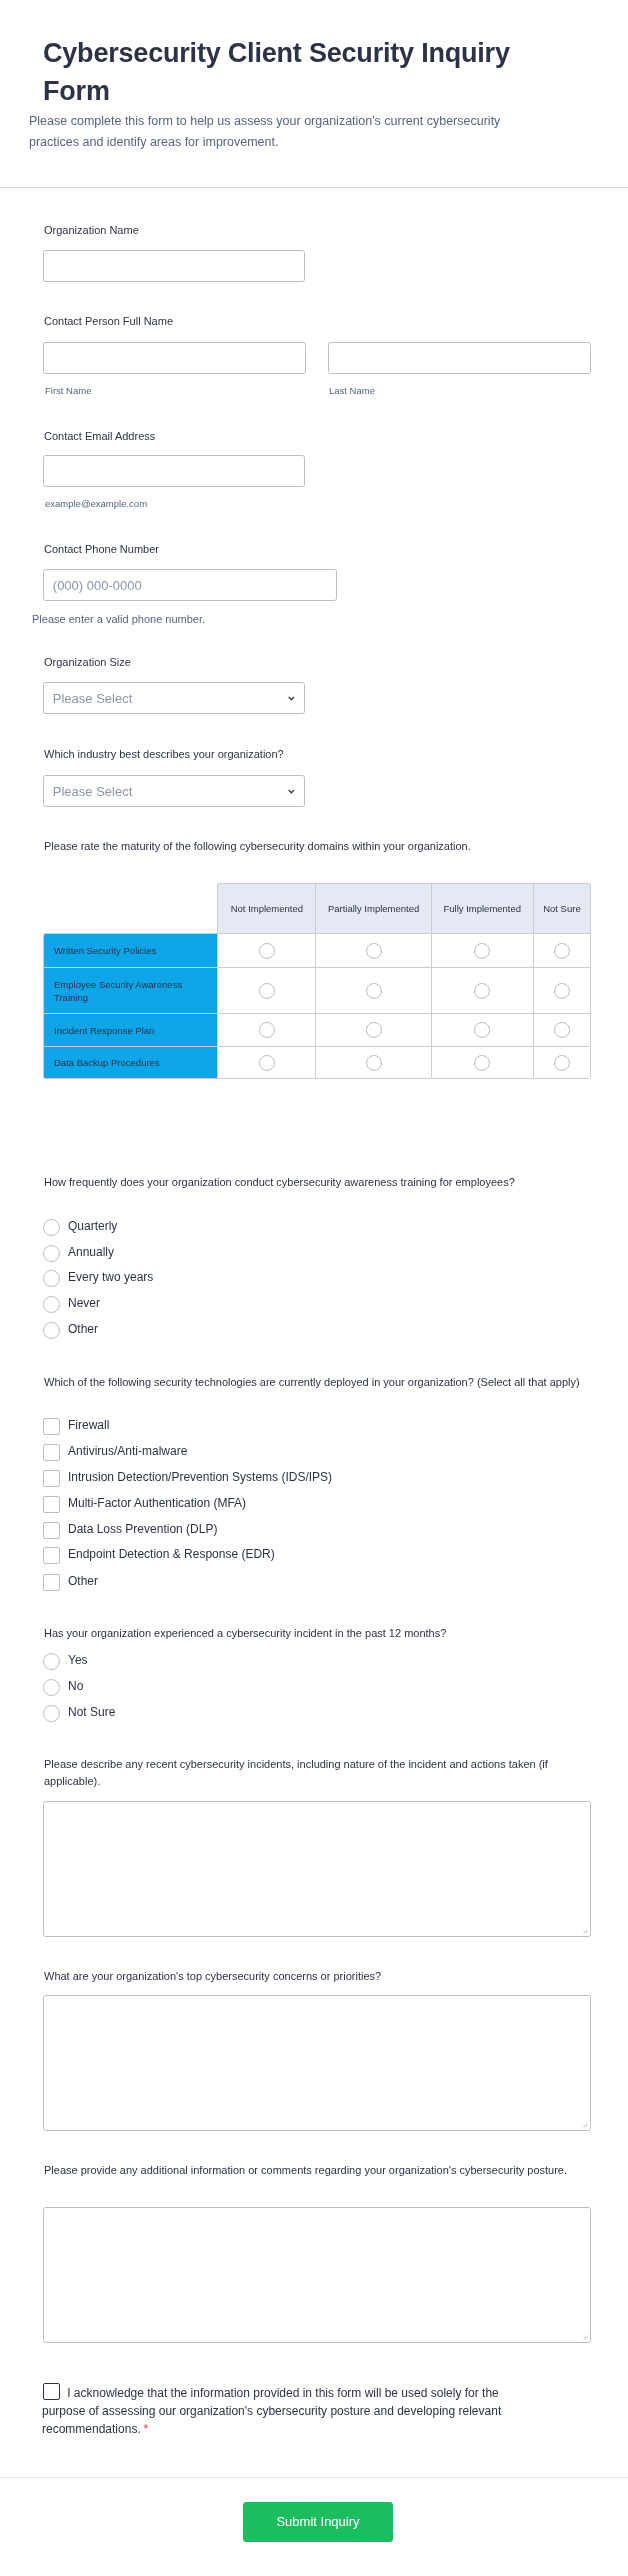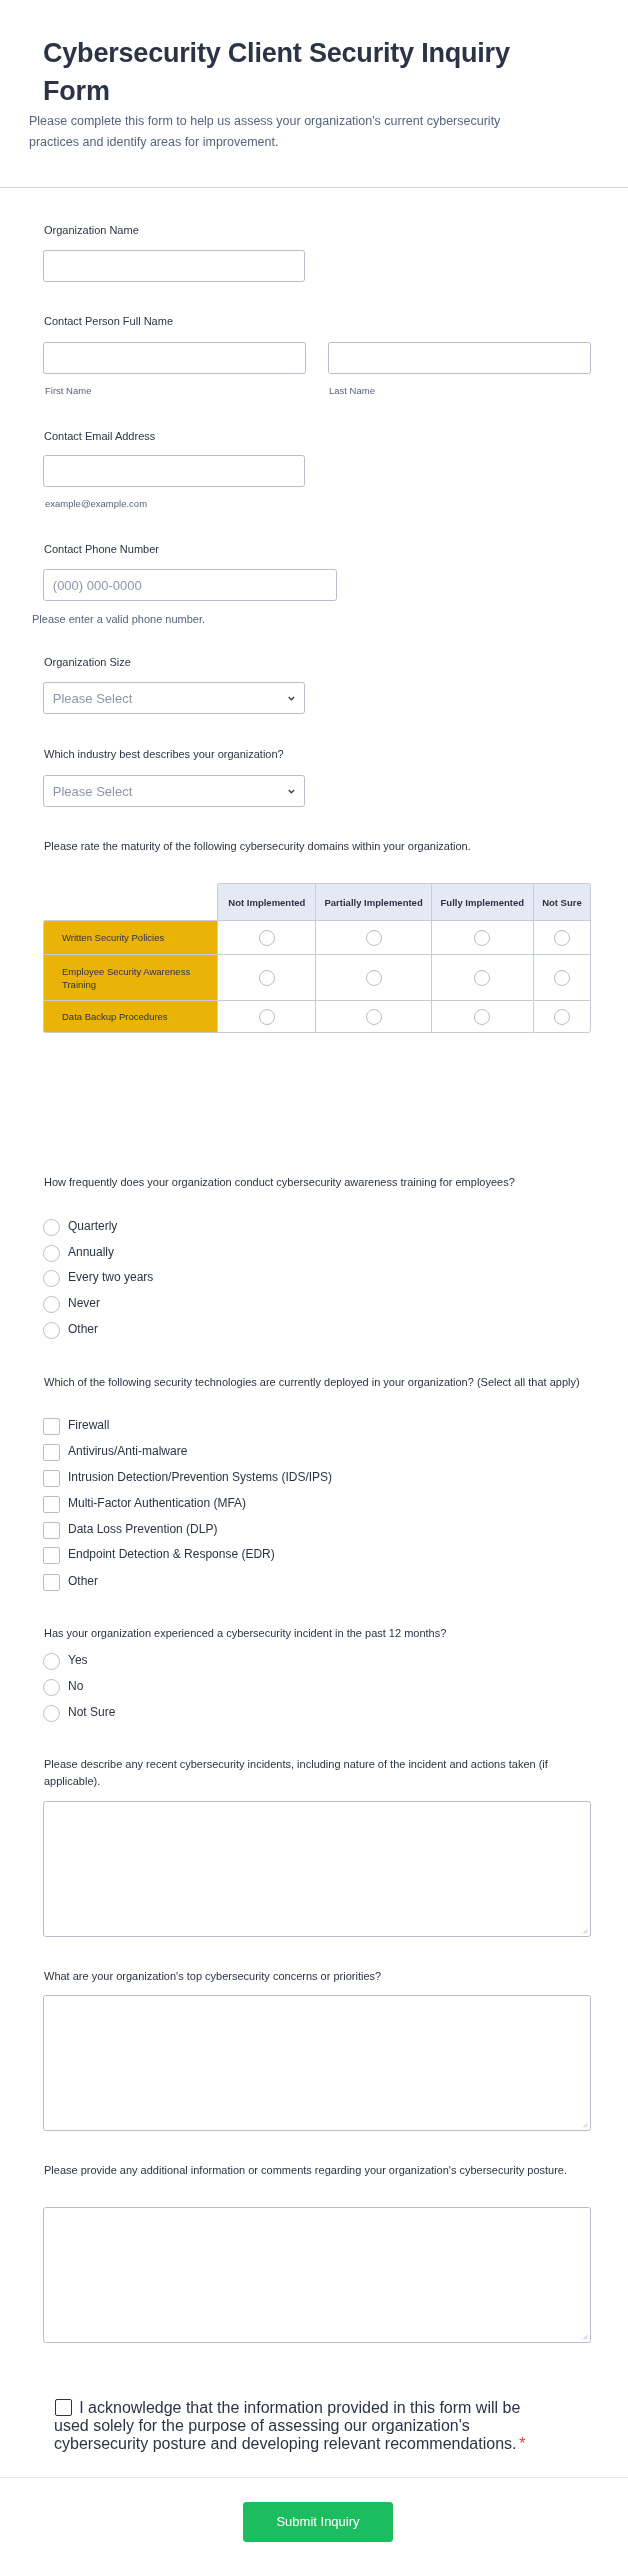--- a/index.html
+++ b/index.html
@@ -9,38 +9,38 @@
   .title { left: 43px; top: 34px; width: 513px; font-size: 27px; line-height: 38px; font-weight: 700; color: #2c3345; letter-spacing: -0.2px; }
   .subtitle { left: 29px; top: 111px; width: 513px; font-size: 12.5px; line-height: 21px; color: #57647e; }
   .hdr-divider { left: 0; top: 187px; width: 628px; height: 0.7px; background: #d3d6e8; }
   .label { left: 44px; font-size: 11px; line-height: 17px; color: #2c3345; width: 554px; }
   .input { background: #fff; border: 0.7px solid #b8bdc9; border-radius: 2.7px; height: 32px; }
   .sub { font-size: 9.5px; color: #57647e; line-height: 12px; }
   .placeholder { font-size: 13px; color: #8d95a8; line-height: 31px; padding-left: 8.8px; }
   .chev { position: absolute; right: 6.8px; top: 10px; width: 10.8px; height: 10.8px; }
   .matrix { left: 43px; top: 883px; width: 548px; }
   .mtable { border-collapse: separate; border-spacing: 0; width: 548px; table-layout: fixed; }
-  .mtable th { background: #e5e9f4; font-weight: 700; font-size: 9.5px; line-height: 13px; color: #2c3345; height: 37px; border-top: 0.7px solid #c9cdd6; border-left: 0.7px solid #c9cdd6; text-align: center; }
+  .mtable th { background: #e5e9f4; font-weight: 400; font-size: 9.5px; line-height: 13px; color: #2c3345; height: 50px; border-top: 0.7px solid #c9cdd6; border-left: 0.7px solid #c9cdd6; text-align: center; }
   .mtable th.blank { background: #fff; border: none; }
   .mtable th.last { border-right: 0.7px solid #c9cdd6; border-top-right-radius: 2.7px; }
   .mtable th.first { border-top-left-radius: 2.7px; }
   .mtable td { border-top: 0.7px solid #c9cdd6; border-left: 0.7px solid #c9cdd6; text-align: center; vertical-align: middle; height: 33px; }
-  .mtable td.rl { background: #eab308; text-align: left; padding-left: 18px; font-size: 9.5px; line-height: 13px; color: #2c3345; }
+  .mtable td.rl { background: #0ea5e9; text-align: left; padding-left: 10px; font-size: 9.5px; line-height: 13px; color: #2c3345; }
   .mtable td.last { border-right: 0.7px solid #c9cdd6; }
   .mtable tr.lastrow td { border-bottom: 0.7px solid #c9cdd6; margin-top: 27px; }
   .mtable tr.lastrow td.rl { border-bottom-left-radius: 2.7px; }
   .mtable tr.lastrow td.last { border-bottom-right-radius: 2.7px; }
   .mradio { display: inline-block; width: 16px; height: 16px; border: 0.7px solid #b8bdc9; border-radius: 50%; background: #fff; vertical-align: middle; }
   .opt { left: 43px; height: 17.6px; display: flex; }
   .radio { width: 17px; height: 17px; border: 0.7px solid #b8bdc9; border-radius: 50%; background: #fff; flex: none; }
   .check { width: 17px; height: 17px; border: 0.7px solid #b8bdc9; border-radius: 2px; background: #fff; flex: none; }
   .optlabel { margin-left: 8px; font-size: 12px; color: #2c3345; white-space: nowrap; }
   .textarea { left: 43px; width: 548px; height: 136px; border: 0.7px solid #b8bdc9; border-radius: 2.7px; background: #fff; }
   .grip { position: absolute; right: 2px; bottom: 2px; width: 6px; height: 6px; }
-  .ack { left: 54px; top: 2383px; width: 500px; font-size: 16px; line-height: 18px; color: #2c3345; margin-top: 16px; }
+  .ack { left: 42px; top: 2383px; width: 500px; font-size: 12px; line-height: 18px; color: #2c3345; }
   .ackbox { display: inline-block; width: 17px; height: 17px; border: 1px solid #2c3345; border-radius: 2px; vertical-align: -3.4px; margin-right: 6.8px; margin-left: 1.4px; }
   .req { color: #f23a3c; margin-left: 2.7px; }
   .ftr-divider { left: 0; top: 2477px; width: 628px; height: 0.7px; background: #e3e5f0; }
   .submit { left: 243px; top: 2502px; width: 150px; height: 40px; background: #1bbd5f; border-radius: 3.4px; color: #fff; font-size: 13px; text-align: center; line-height: 40px; border: none; font-family: "Liberation Sans", sans-serif; }
 </style>
 </head>
 <body>
 
 <h1 class="abs title">Cybersecurity Client Security Inquiry Form</h1>
 <p class="abs subtitle">Please complete this form to help us assess your organization's current cybersecurity practices and identify areas for improvement.</p>
@@ -108,20 +108,27 @@
         <td><span class="mradio"></span></td>
         <td class="last"><span class="mradio"></span></td>
       </tr>
       <tr style="height:46px">
         <td class="rl">Employee Security Awareness Training</td>
         <td><span class="mradio"></span></td>
         <td><span class="mradio"></span></td>
         <td><span class="mradio"></span></td>
         <td class="last"><span class="mradio"></span></td>
       </tr>
+      <tr>
+        <td class="rl">Incident Response Plan</td>
+        <td><span class="mradio"></span></td>
+        <td><span class="mradio"></span></td>
+        <td><span class="mradio"></span></td>
+        <td class="last"><span class="mradio"></span></td>
+      </tr>
       <tr class="lastrow">
         <td class="rl">Data Backup Procedures</td>
         <td><span class="mradio"></span></td>
         <td><span class="mradio"></span></td>
         <td><span class="mradio"></span></td>
         <td class="last"><span class="mradio"></span></td>
       </tr>
     </tbody>
   </table>
 </div>

